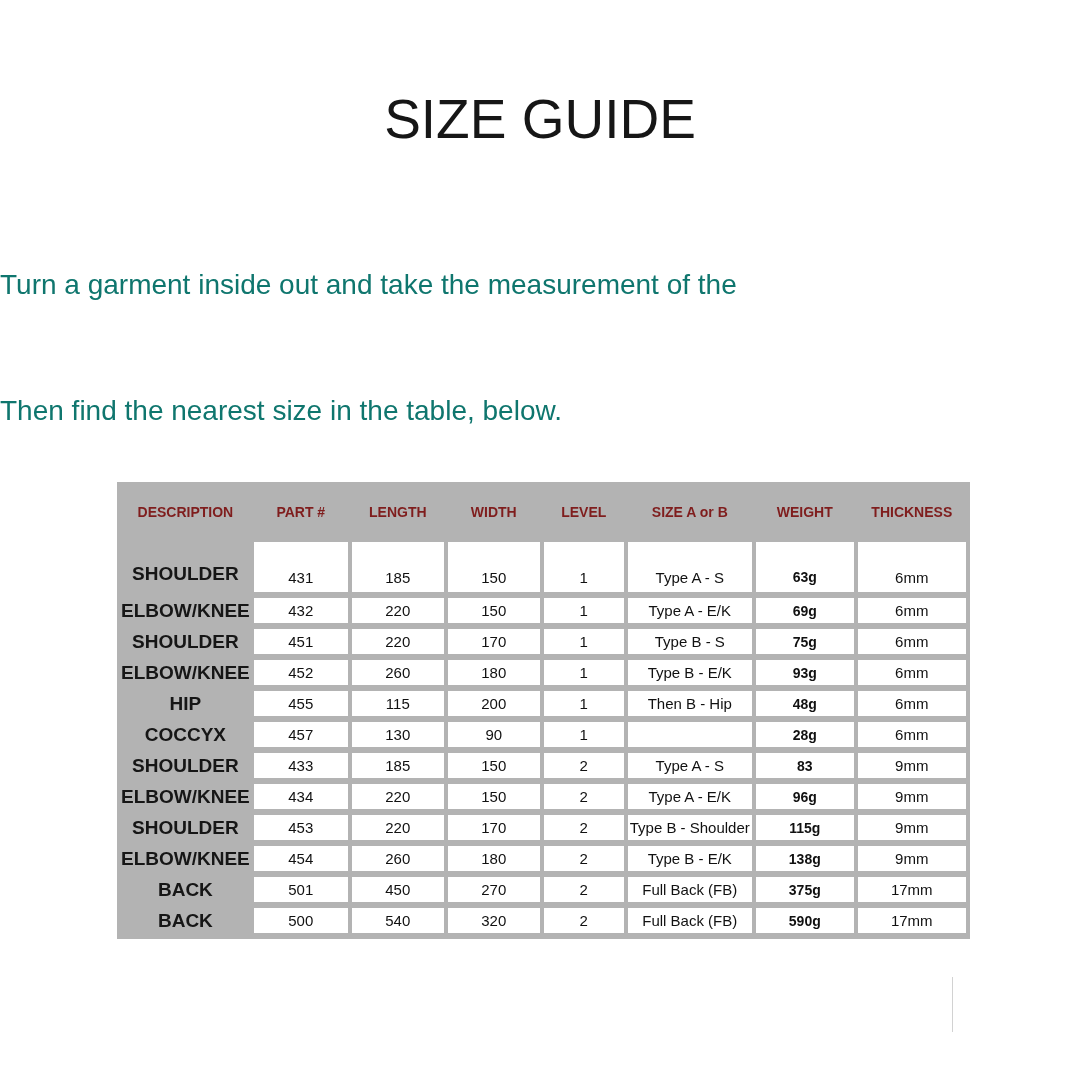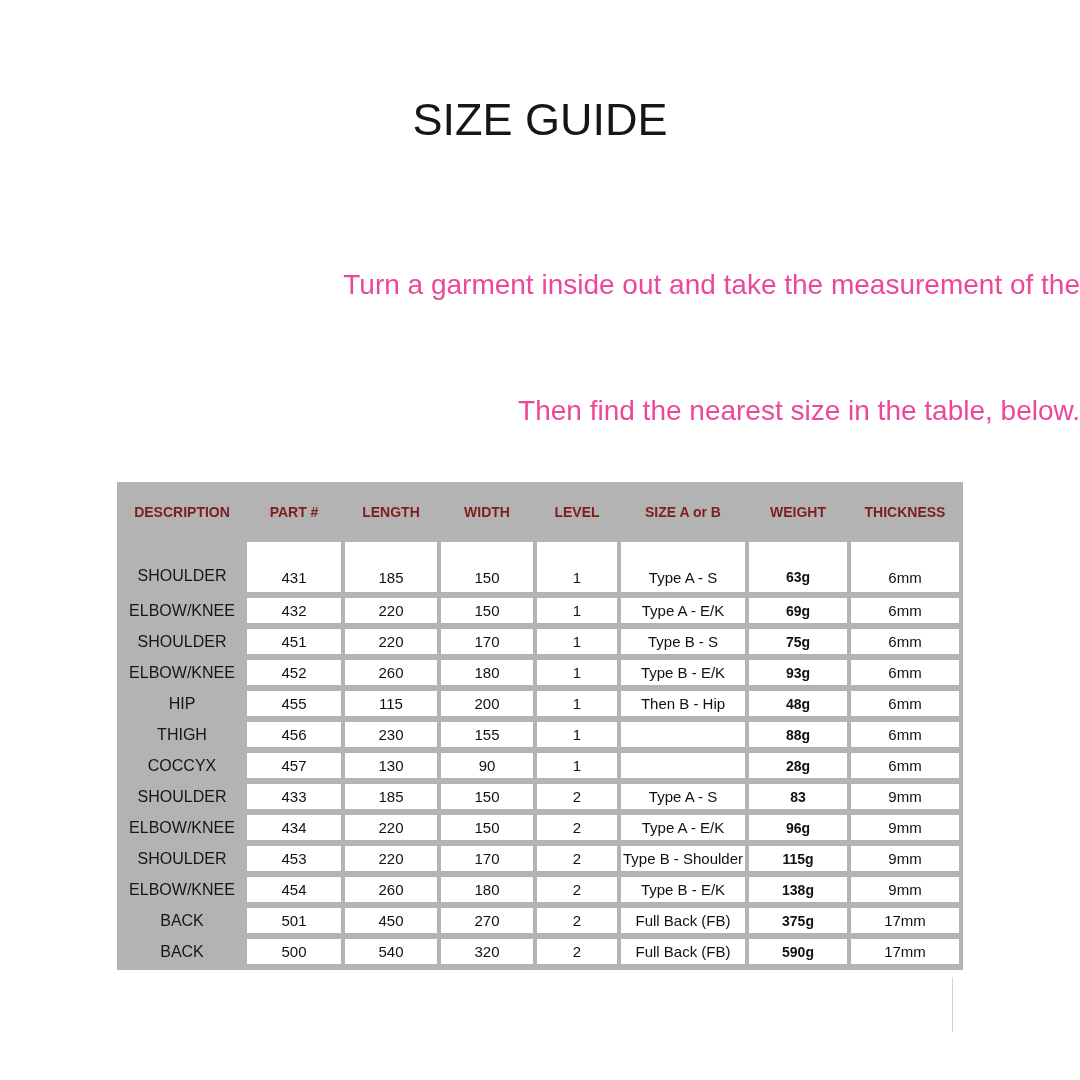--- a/index.html
+++ b/index.html
@@ -14,34 +14,34 @@
     font-family: "Liberation Sans", sans-serif;
     color: #1a1a1a;
     overflow: hidden;
   }
   .title-block {
     position: absolute;
     top: 88px;
     left: 0;
     width: 100%;
     text-align: center;
-    font-size: 45px;
+    font-size: 55px;
     line-height: 63px;
     font-weight: 500;
     color: #161616;
   }
   .para {
     position: absolute;
     left: 0;
     width: 100%;
-    text-align: right;
+    text-align: left;
     font-size: 28px;
     line-height: 42px;
     font-weight: 400;
-    color: #ec4899;
+    color: #0f766e;
   }
   .para-1 { top: 264px; }
   .para-2 { top: 390px; }
 
   .size-table {
     position: absolute;
     left: 117px;
     top: 482px;
     border-collapse: separate;
     border-spacing: 4px 6px;
@@ -63,22 +63,22 @@
     font-size: 15px;
     font-weight: 400;
     color: #111111;
     height: 25px;
     text-align: center;
     vertical-align: middle;
     padding: 0;
   }
   .size-table td.desc {
     background: transparent;
-    font-weight: 400;
-    font-size: 16px;
+    font-weight: 700;
+    font-size: 19px;
     color: #161616;
   }
   .size-table td.wt {
     font-weight: 700;
     font-size: 14px;
   }
   .size-table tr.first-row td {
     height: 43px;
     vertical-align: bottom;
     padding-bottom: 6px;
@@ -179,30 +179,20 @@
         <td class="desc">HIP</td>
         <td>455</td>
         <td>115</td>
         <td>200</td>
         <td>1</td>
         <td>Then B - Hip</td>
         <td class="wt">48g</td>
         <td>6mm</td>
       </tr>
       <tr>
-        <td class="desc">THIGH</td>
-        <td>456</td>
-        <td>230</td>
-        <td>155</td>
-        <td>1</td>
-        <td></td>
-        <td class="wt">88g</td>
-        <td>6mm</td>
-      </tr>
-      <tr>
         <td class="desc">COCCYX</td>
         <td>457</td>
         <td>130</td>
         <td>90</td>
         <td>1</td>
         <td></td>
         <td class="wt">28g</td>
         <td>6mm</td>
       </tr>
       <tr>

